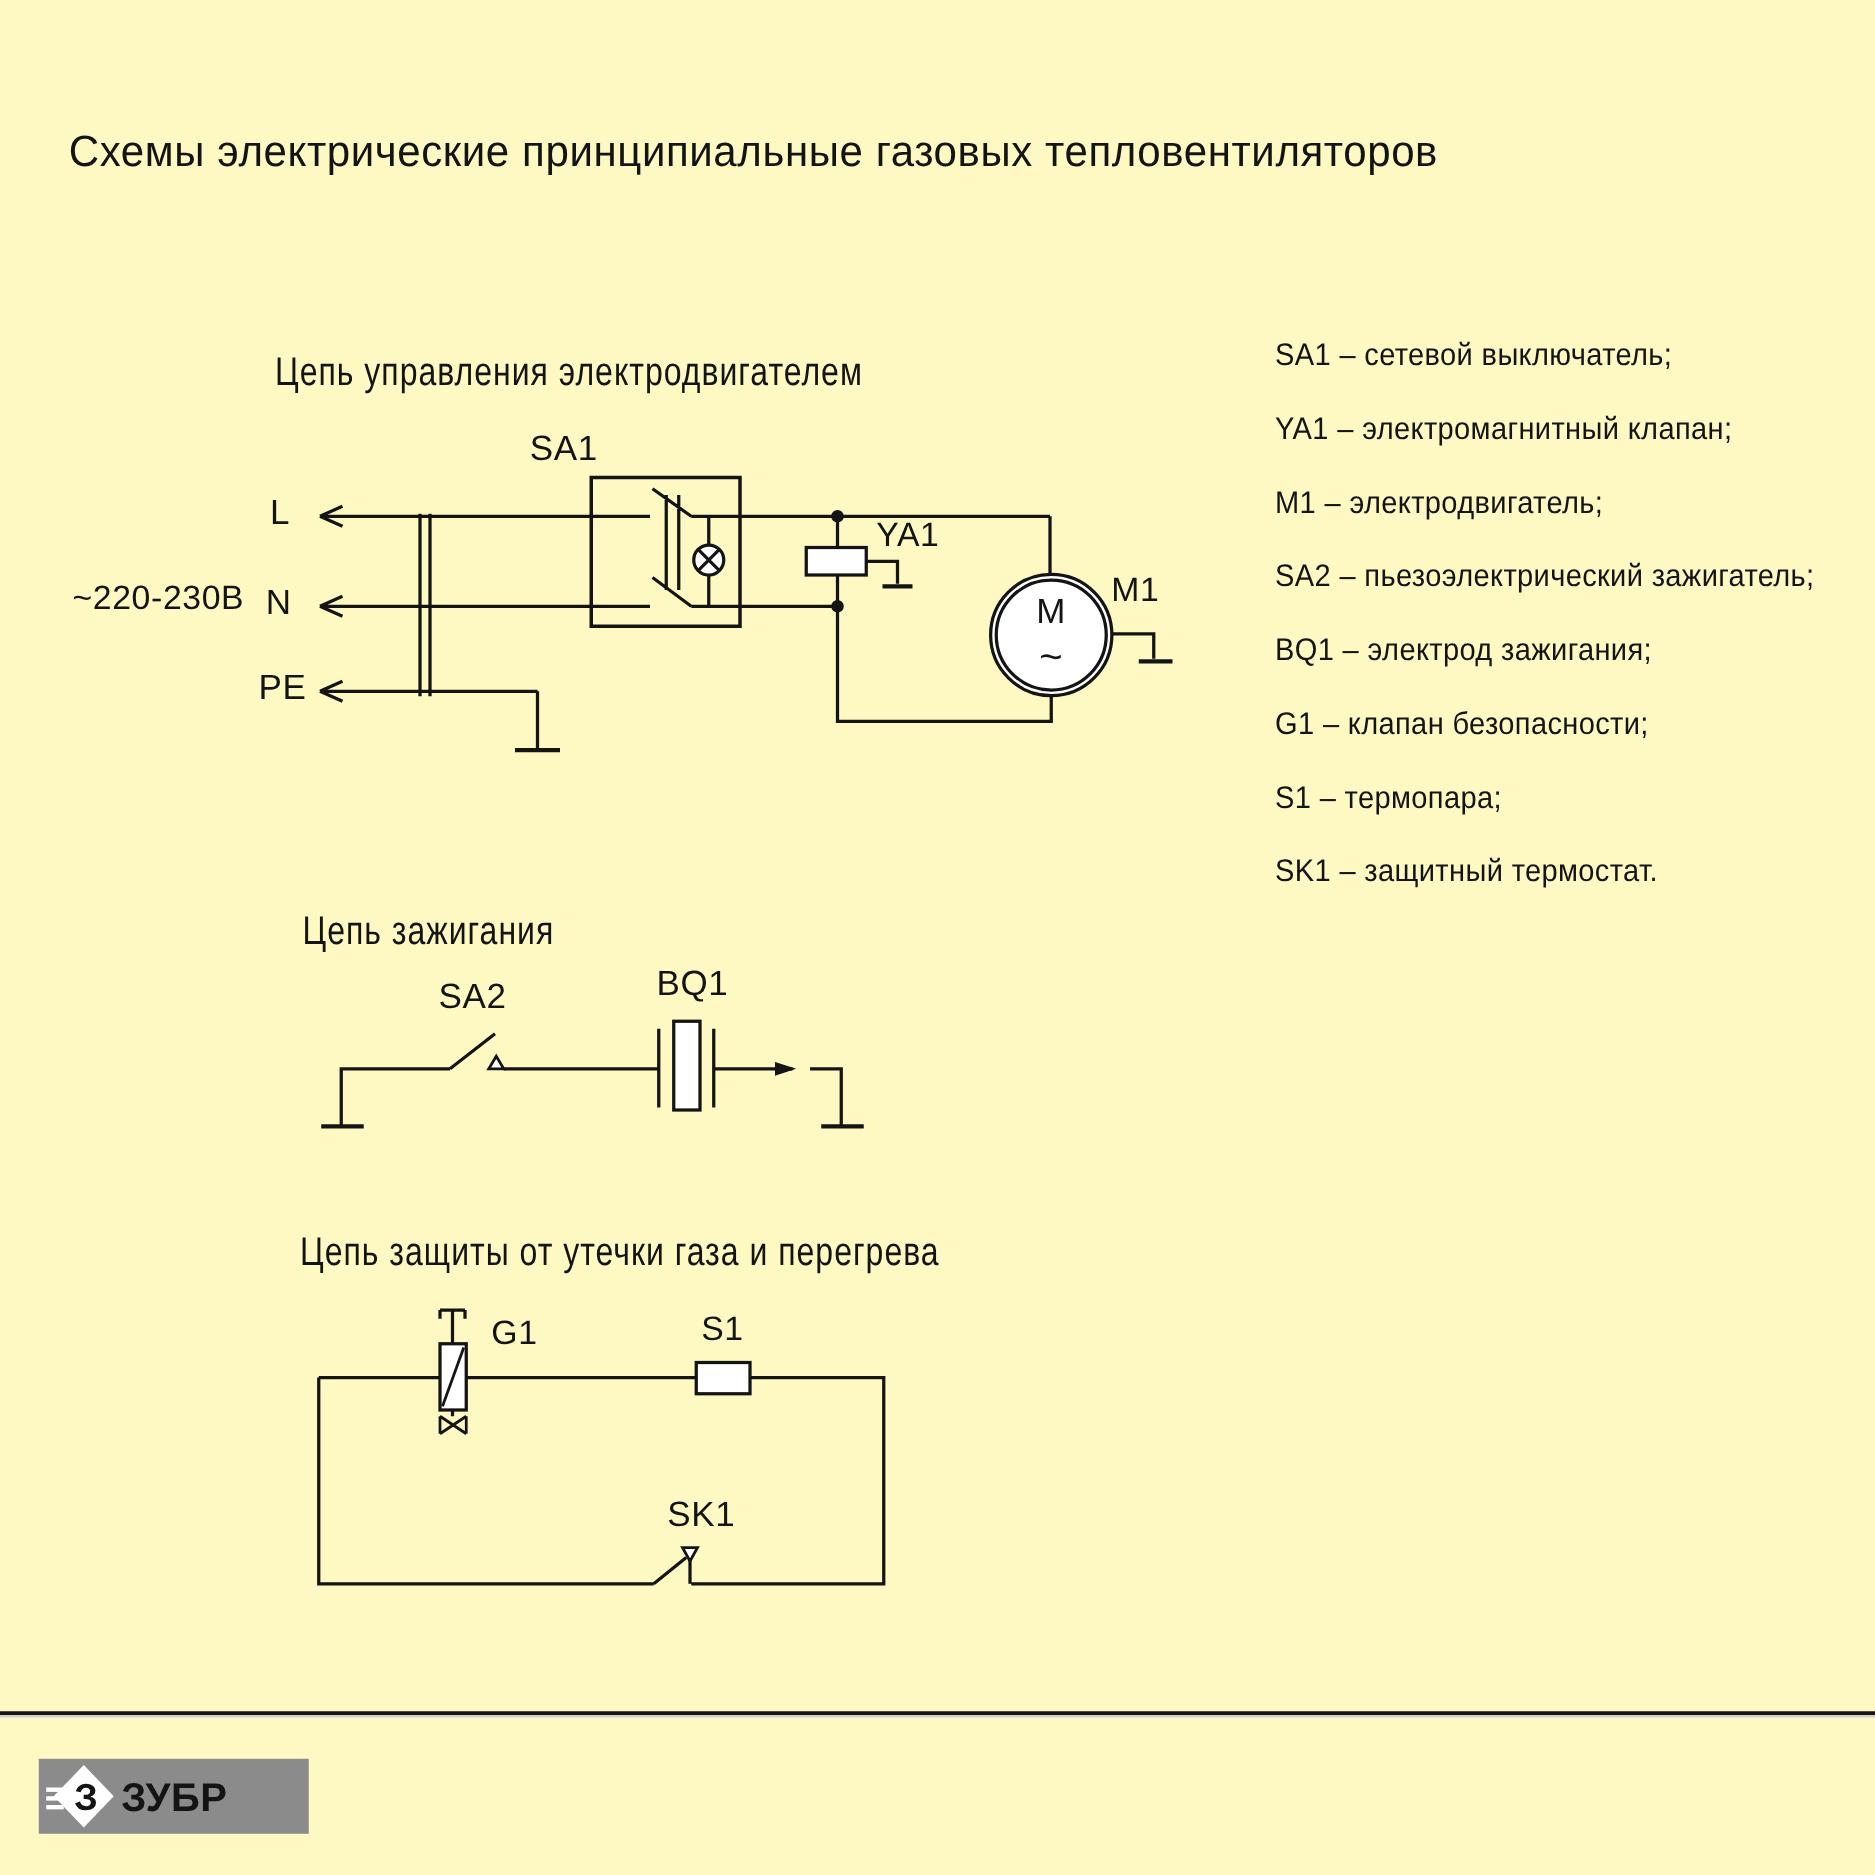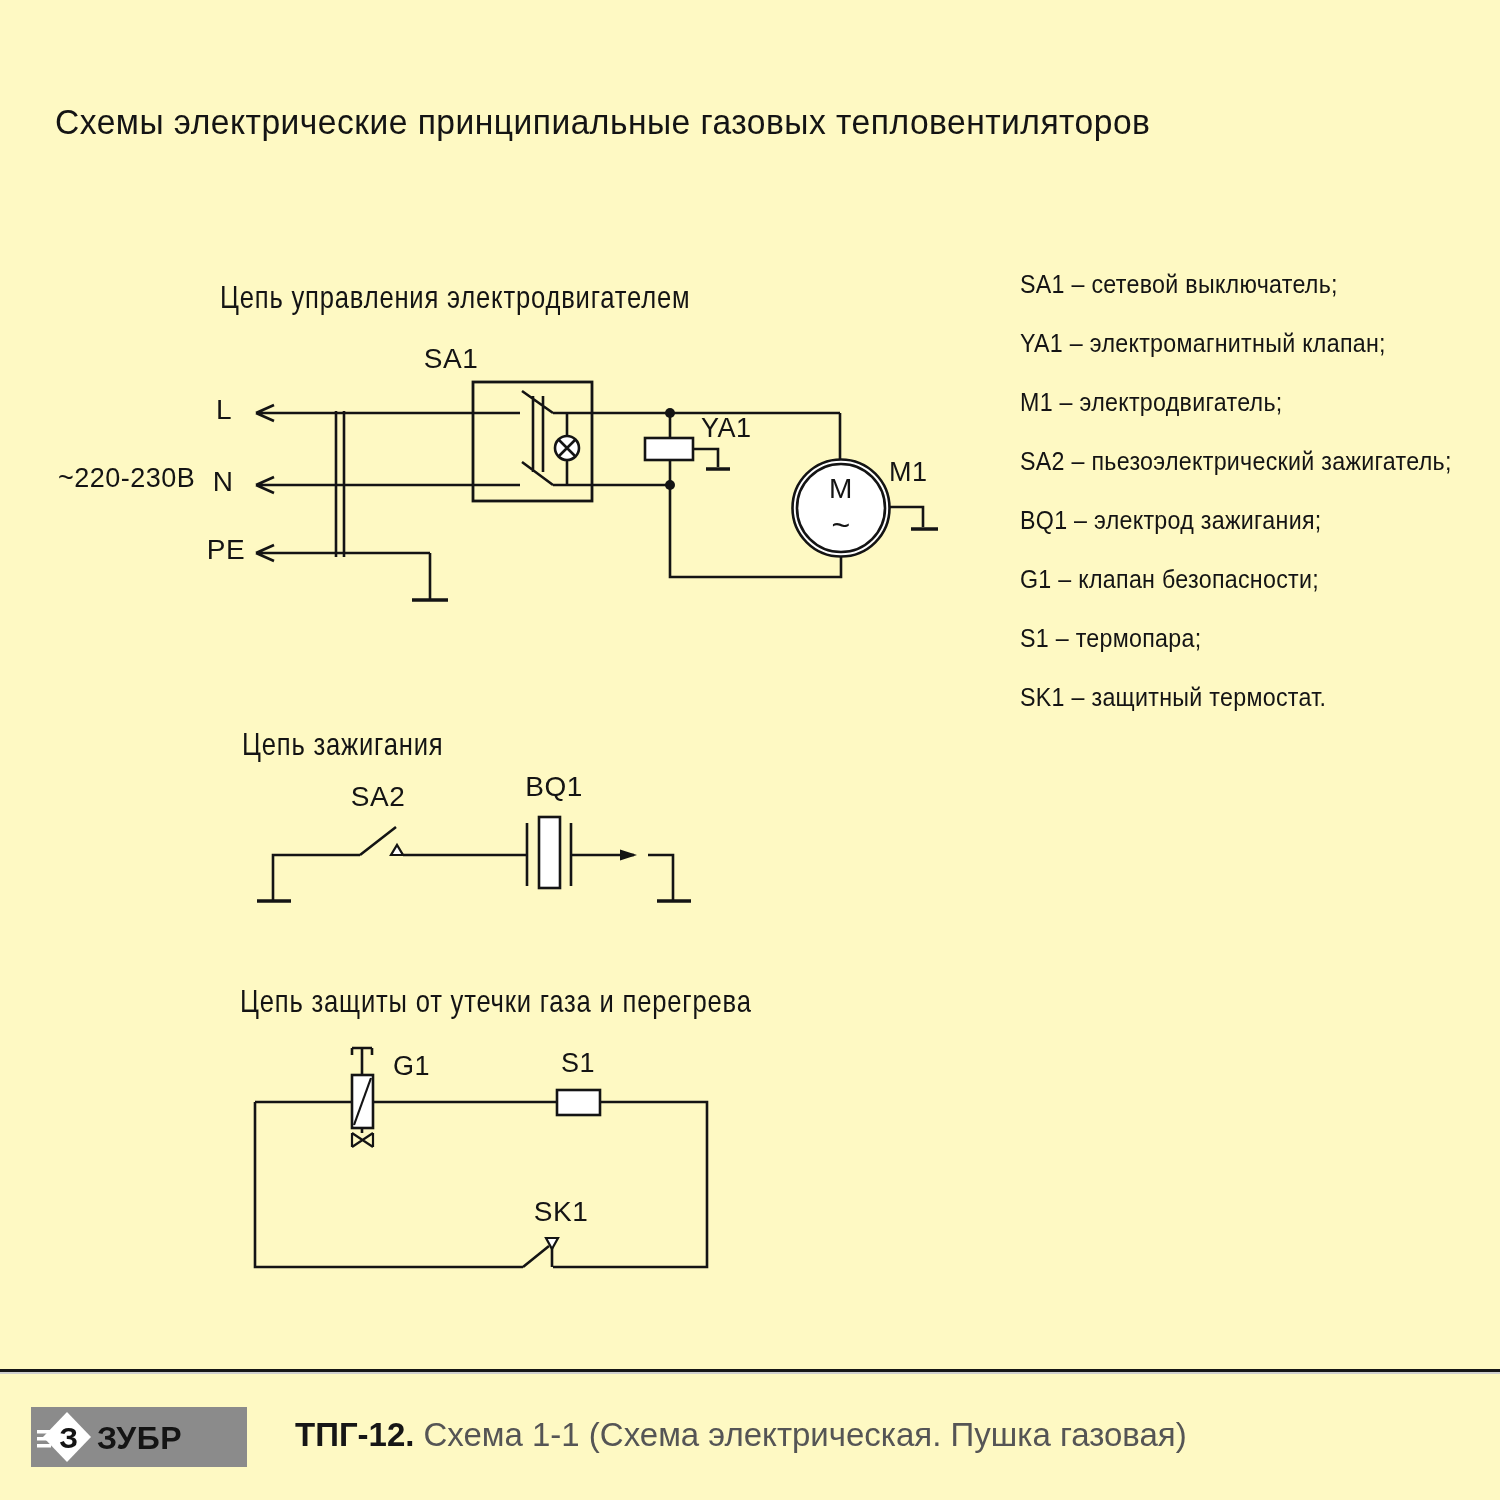--- a/index.html
+++ b/index.html
@@ -130,17 +130,14 @@
     <svg width="216" height="60" viewBox="0 0 216 60">
       <polygon points="36,5 60,30 36,55 12,30" fill="#ffffff"></polygon>
       <text x="38" y="41" font-size="30" font-weight="700" fill="#8b8b8b" text-anchor="middle">З</text>
       <rect x="6" y="23" width="18" height="3.5" fill="#ffffff"></rect>
       <rect x="6" y="30" width="18" height="3.5" fill="#ffffff"></rect>
       <rect x="6" y="37" width="14" height="3.5" fill="#ffffff"></rect>
       <text x="66" y="42" font-size="32" font-weight="700" letter-spacing="3" fill="#ffffff">ЗУБР</text>
     </svg>
   </div>
 
-  <div class="caption">
-    <span class="model">ТПГ-12.</span><span class="rest">Схема 1-1 (Схема электрическая. Пушка газовая)</span>
-  </div>
 
 </div>
 
 </body></html>

